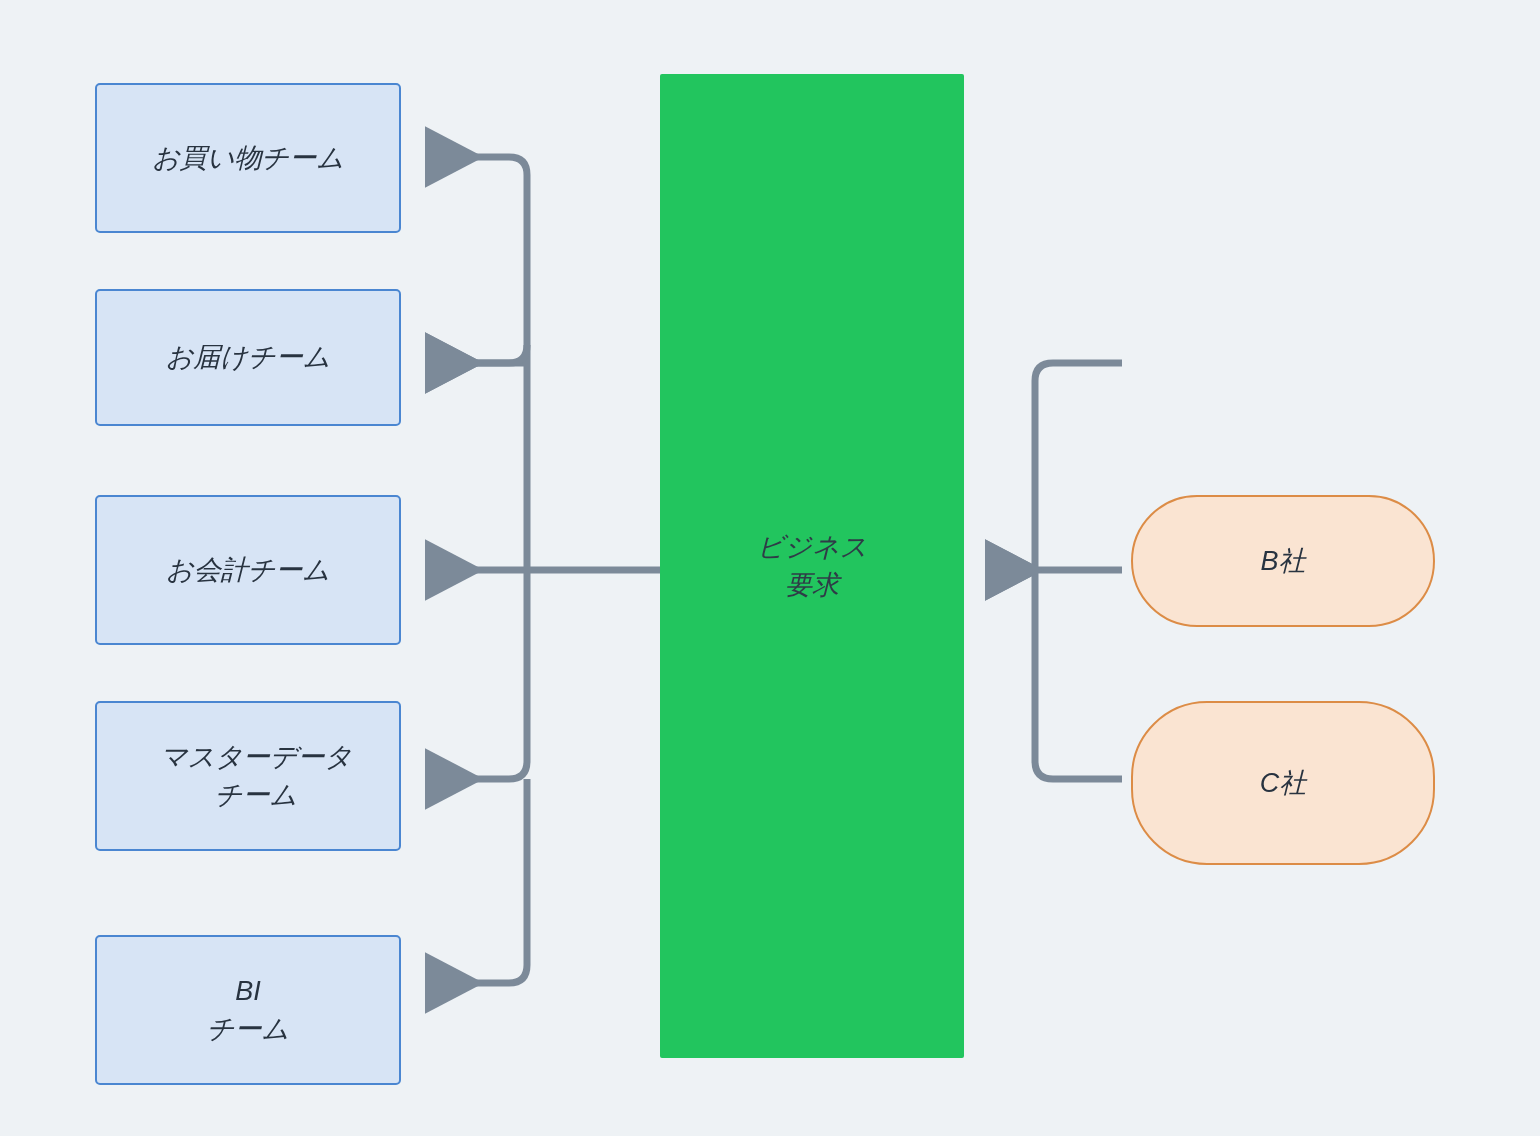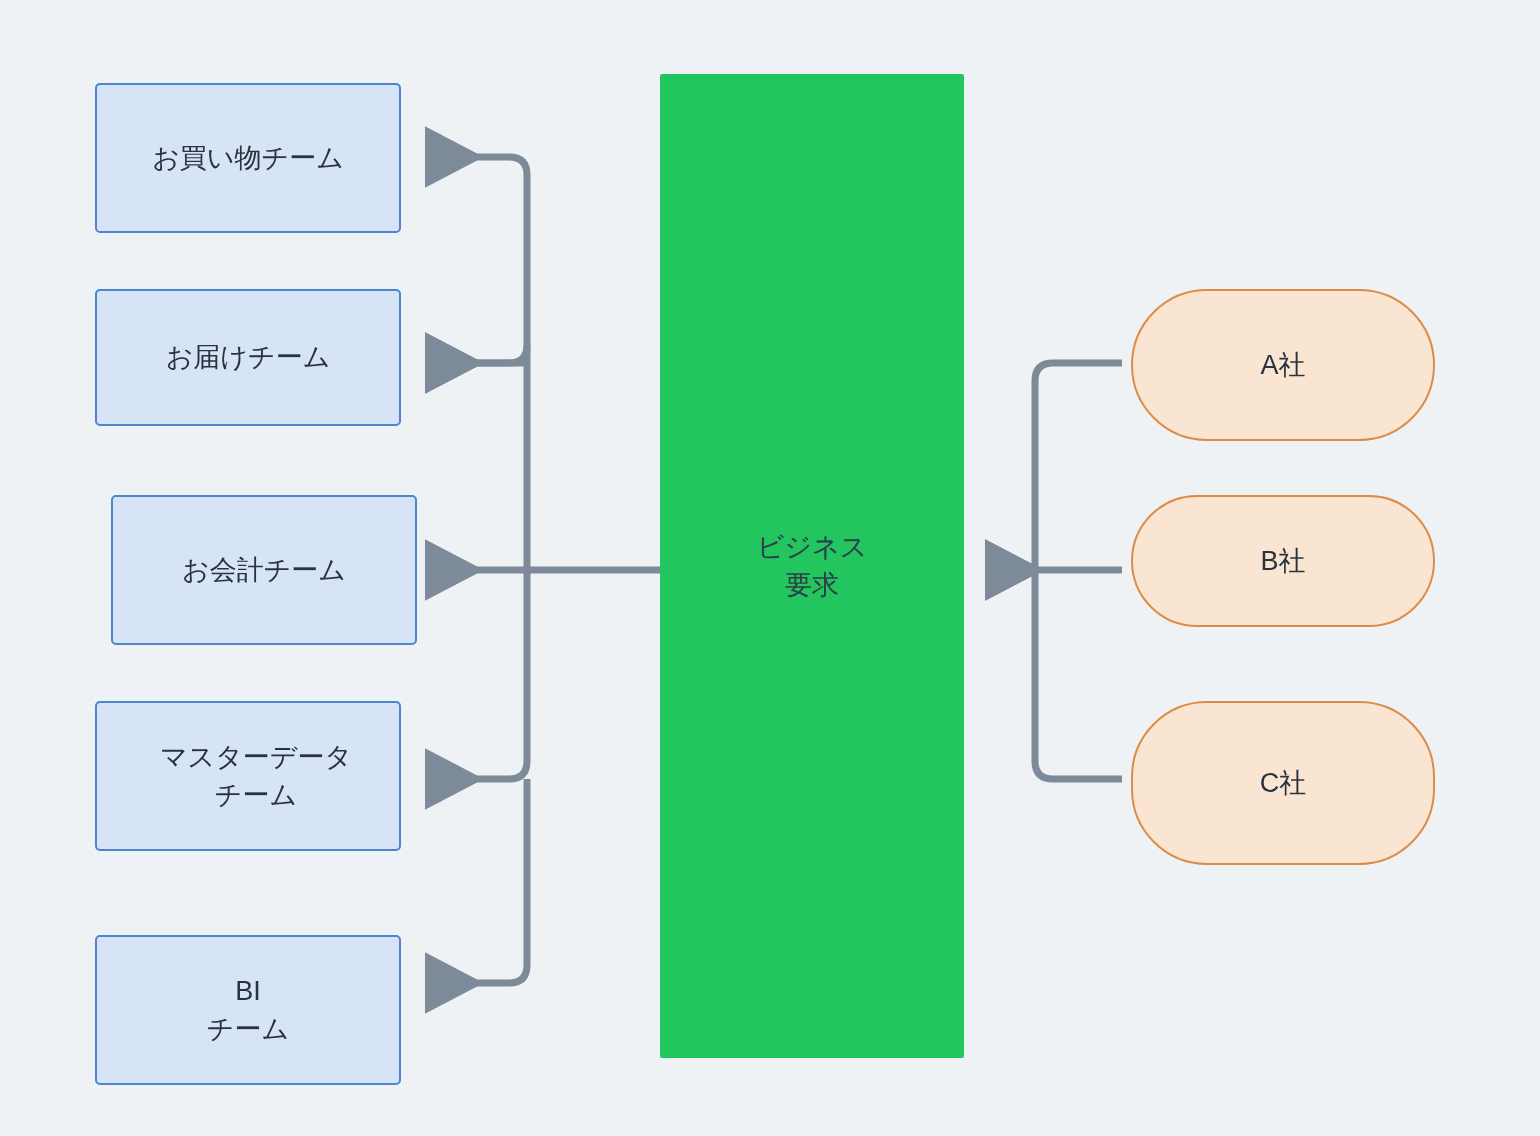--- a/index.html
+++ b/index.html
@@ -29,20 +29,21 @@
   .node {
     position: absolute;
     box-sizing: border-box;
     display: flex;
     align-items: center;
     justify-content: center;
     text-align: center;
     color: #283340;
     line-height: 1.42;
     white-space: pre-line;
+    font-style: italic;
   }
   .team-node {
     background: #d7e4f5;
     border: 2px solid #4a86d1;
     border-radius: 5px;
     font-size: 27px;
   }
   .center-node {
     background: #22c55e;
     border: none;
@@ -106,37 +107,34 @@
   </div>
 
   <div class="node team-node" style="left:95px; top:83px; width:306px; height:150px;">
     <span class="node-label">お買い物チーム</span>
   </div>
 
   <div class="node team-node" style="left:95px; top:289px; width:306px; height:137px;">
     <span class="node-label">お届けチーム</span>
   </div>
 
-  <div class="node team-node" style="left:95px; top:495px; width:306px; height:150px;margin-left:16px;">
+  <div class="node team-node" style="left:95px; top:495px; width:306px; height:150px;">
     <span class="node-label">お会計チーム</span>
   </div>
 
   <div class="node team-node" style="left:95px; top:701px; width:306px; height:150px;padding-left:16px;">
     <span class="node-label">マスターデータ
 チーム</span>
   </div>
 
   <div class="node team-node" style="left:95px; top:907px; width:306px; height:150px;margin-top:28px;">
     <span class="node-label">BI
 チーム</span>
   </div>
 
-  <div class="node vendor-node" style="left:1131px; top:289px; width:304px; height:152px;">
-    <span class="node-label">A社</span>
-  </div>
 
   <div class="node vendor-node" style="left:1131px; top:495px; width:304px; height:132px;">
     <span class="node-label">B社</span>
   </div>
 
   <div class="node vendor-node" style="left:1131px; top:701px; width:304px; height:164px;">
     <span class="node-label">C社</span>
   </div>
 
 </div>

